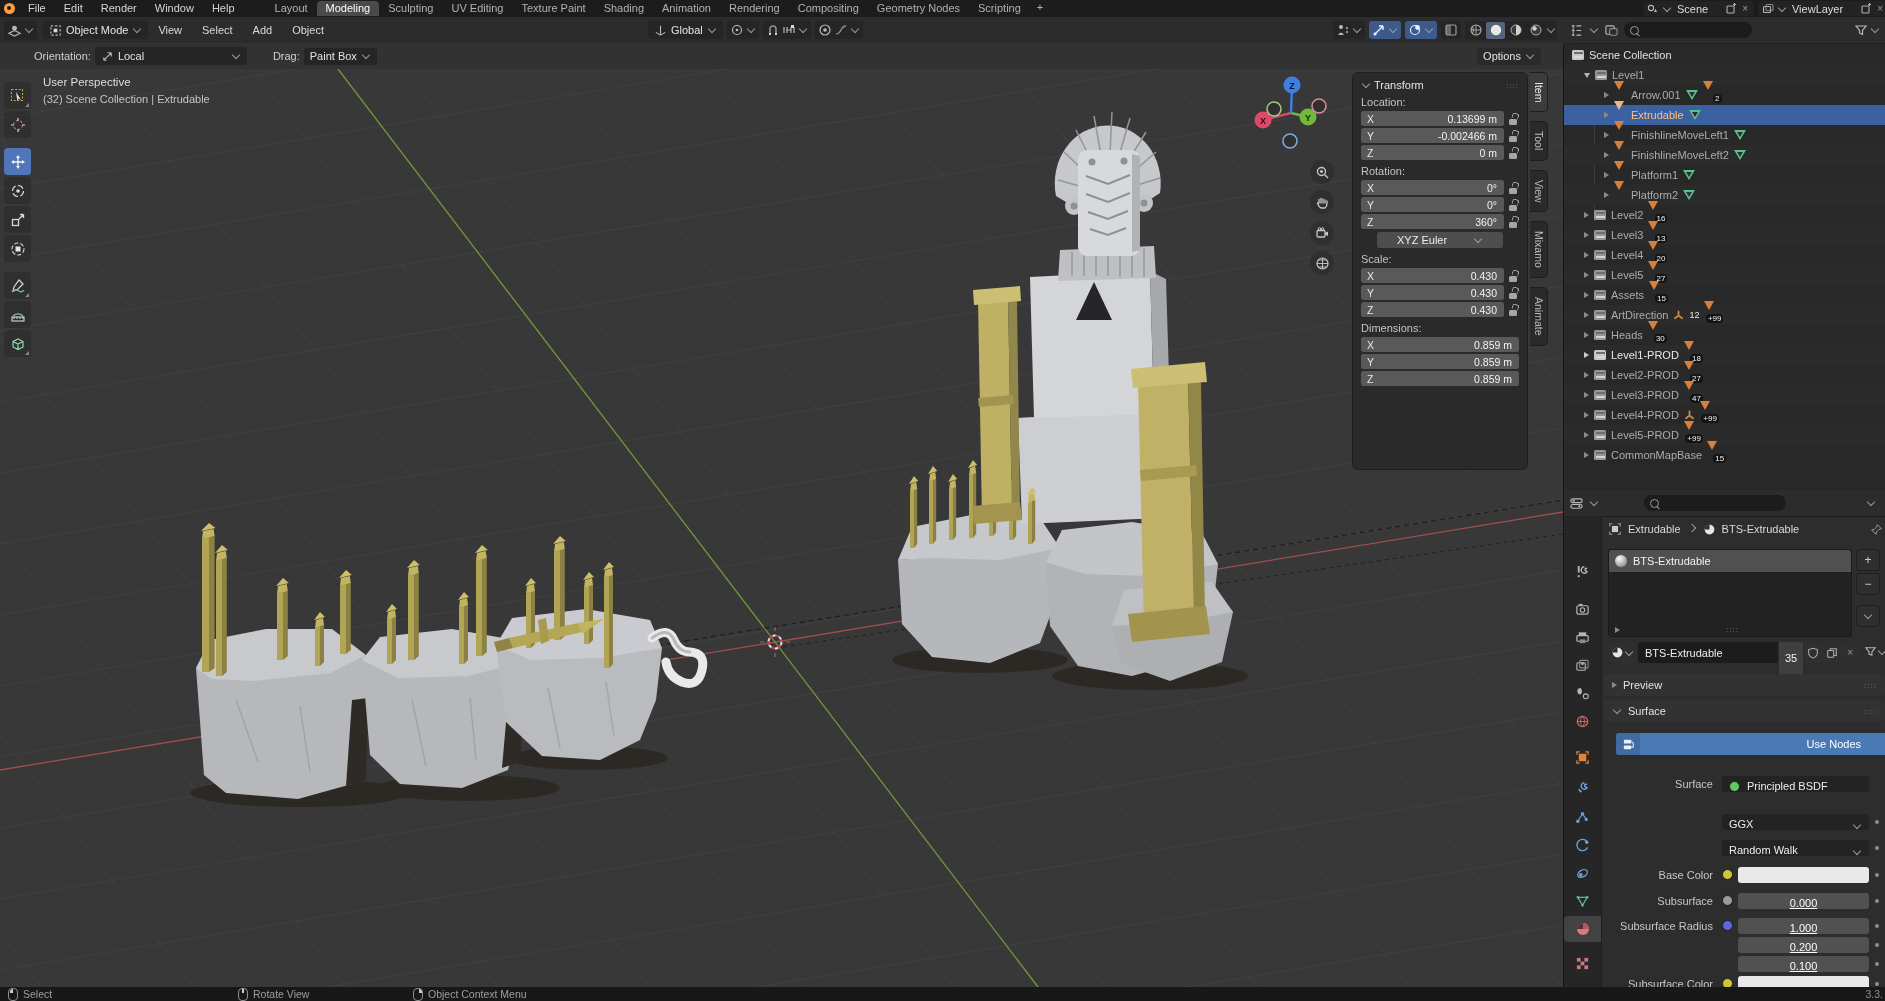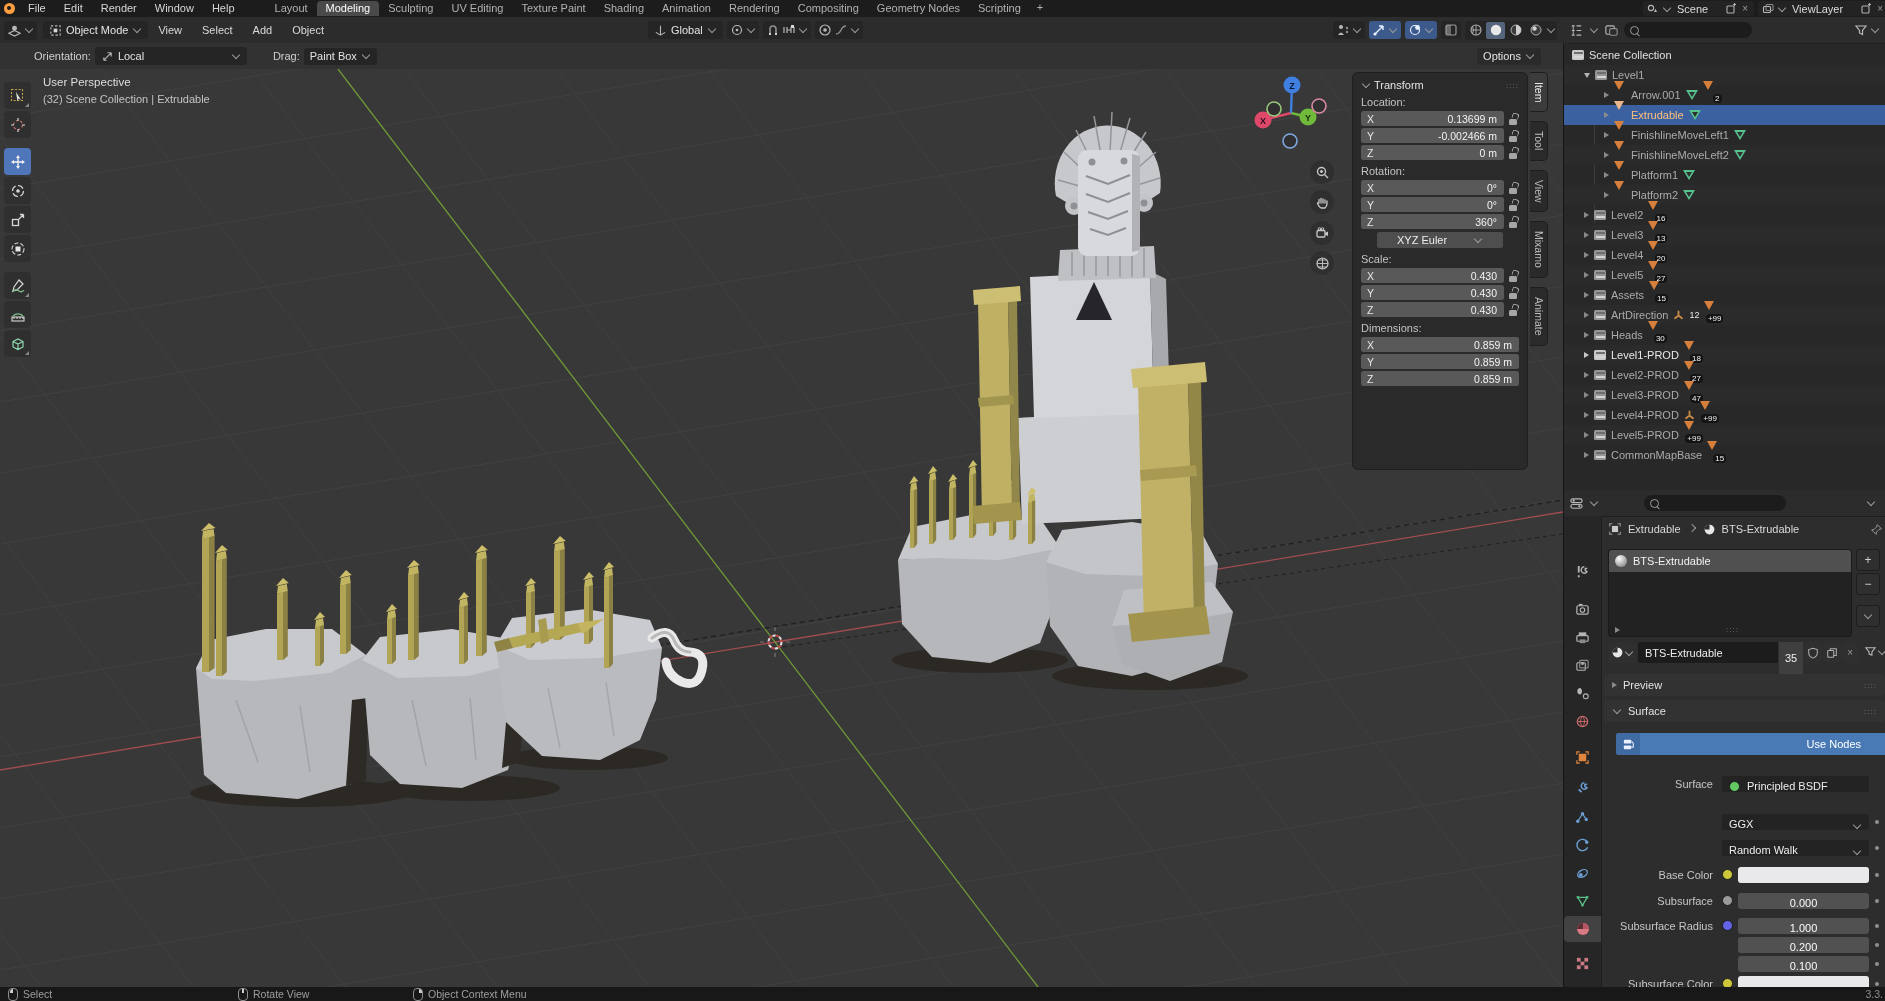--- a/index.html
+++ b/index.html
@@ -112,21 +112,21 @@
   .usenodes{position:absolute;left:52px;top:243px;right:0;height:22px;background:#4a7ab5;border-radius:3px 0 0 3px;display:flex;align-items:center;color:#fff;}
   .unicon{width:24px;height:22px;background:#3f6aa2;border-radius:3px 0 0 3px;display:flex;align-items:center;justify-content:center;}
   .unlbl{flex:1;text-align:right;padding-right:24px;}
   .prow{position:absolute;left:37px;right:6px;height:19px;display:flex;align-items:center;}
   .plab{width:112px;text-align:right;padding-right:9px;color:#c6c6c6;white-space:nowrap;flex:0 0 auto;}
   .sock{width:9px;height:9px;border-radius:50%;flex:0 0 auto;margin-right:5px;border:1px solid #1c1c1c;}
   .s-yel{background:#cdc83b;} .s-gry{background:#9a9a9a;} .s-blu{background:#6363e8;} .s-grn{background:#63c763;}
   .pfld{flex:1;height:16px;border-radius:3px;display:flex;align-items:flex-end;color:#ececec;}
   .f-dark{background:#232323;padding:0 7px;}
   .f-dark .chv{margin-left:auto;}
-  .f-slider{background:#515151;justify-content:center;color:#fbfbfb;}
+  .f-slider{background:#515151;justify-content:center;color:#fbfbfb;text-decoration:underline;}
   .f-color{background:#e9e9ec;}
   .adot{width:4px;height:4px;border-radius:50%;background:#8f8f8f;margin-left:6px;flex:0 0 auto;}
   
   #status{position:absolute;left:0;top:987px;width:1885px;height:14px;background:#181818;display:flex;align-items:center;color:#9e9e9e;font-size:10.5px;}
   .skey{display:flex;align-items:center;gap:5px;position:absolute;top:0;height:14px;}
   .mouse{width:8px;height:11px;border:1.1px solid #8f8f8f;border-radius:4px;position:relative;}
   .mouse::after{content:"";position:absolute;background:#cdcdcd;}
   .m-l::after{left:0.5px;top:0.5px;width:3px;height:4px;border-radius:3px 0 0 0;}
   .m-m::after{left:2.5px;top:0.5px;width:2px;height:4px;}
   .m-r::after{right:0.5px;top:0.5px;width:3px;height:4px;border-radius:0 3px 0 0;}

